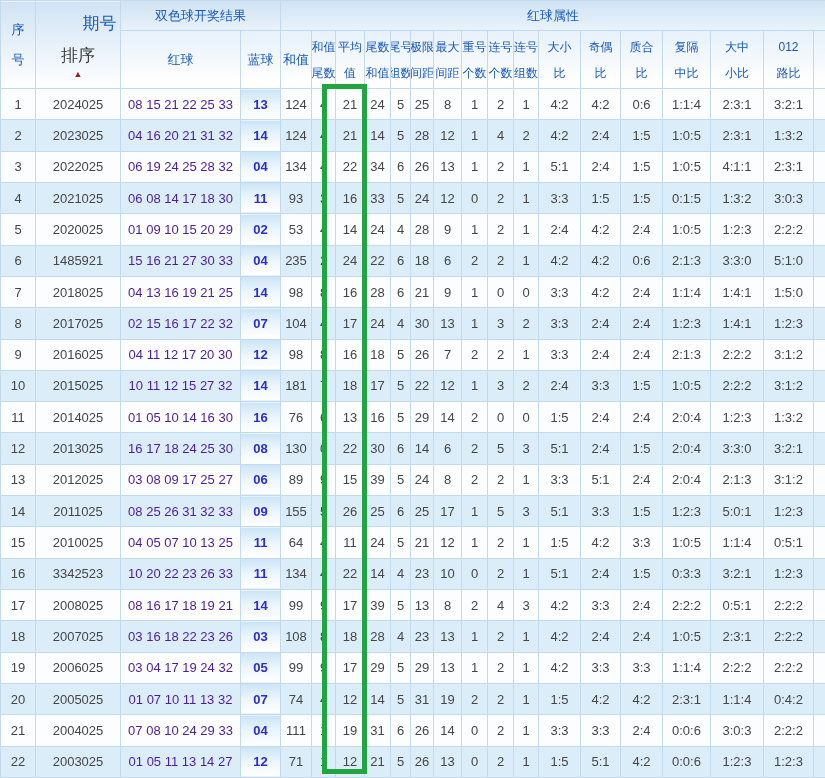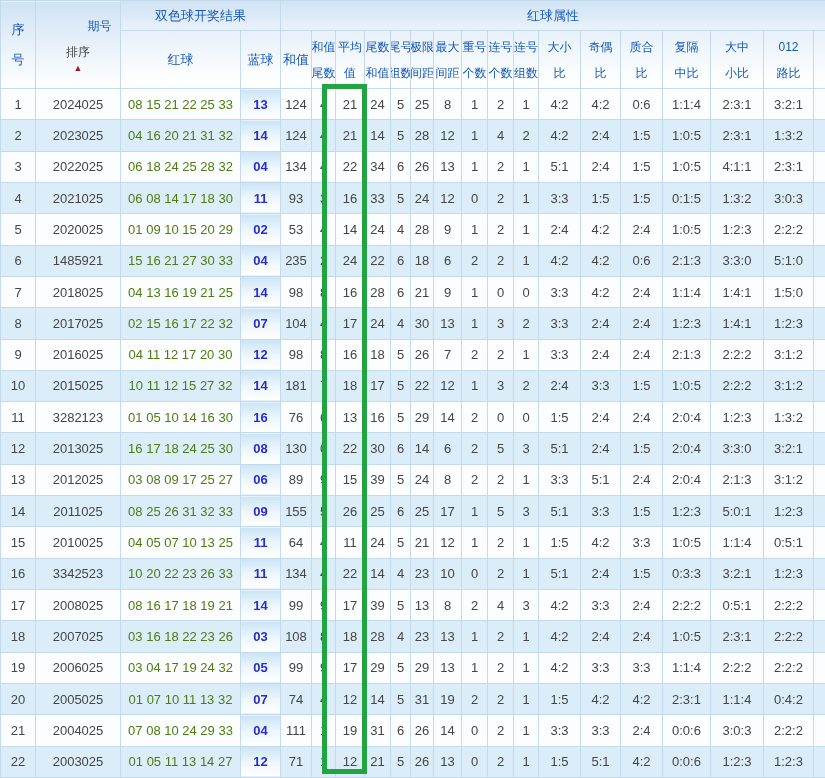--- a/index.html
+++ b/index.html
@@ -20,33 +20,33 @@
 
   
   thead tr.h1 { height: 30px; background: linear-gradient(180deg, #d0e3f4 0%, #e9f2fa 100%); }
   thead tr.h2 { height: 58px; background: linear-gradient(180deg, #e9f2fa 10%, #ffffff 90%); }
   thead th { color: #1659b8; font-weight: normal; font-size: 13px; }
 
   th.serial-h { background: linear-gradient(180deg, #d0e3f4 0%, #ffffff 100%); }
   th.serial-h .stack { display: flex; flex-direction: column; align-items: center; justify-content: center; gap: 12px; height: 86px; }
   th.period-h { background: linear-gradient(180deg, #d0e3f4 0%, #ffffff 100%); cursor: pointer; }
   th.period-h .stack { display: flex; flex-direction: column; align-items: center; justify-content: center; gap: 3px; height: 86px; }
-  .p-label { font-size: 12px; color: #1659b8; margin-bottom: 6px; margin-left: 43px; }
-  .p-sort  { font-size: 12px; color: #3c3c3c; }
+  .p-label { font-size: 17px; color: #1659b8; margin-bottom: 6px; margin-left: 43px; }
+  .p-sort  { font-size: 17px; color: #3c3c3c; }
   .p-arrow { font-size: 9px; color: #9b1c1c; line-height: 8px; }
 
   th.two .stack2 { display: flex; flex-direction: column; align-items: center; justify-content: center; gap: 14px; height: 56px; }
   th.two span { display: block; font-size: 12px; line-height: 12px; color: #1659b8; }
 
   
   tbody td { font-size: 13px; color: #454545; height: 30px; }
   tbody tr:nth-child(odd)  { background: #fcfdfe; }
   tbody tr:nth-child(even) { background: #dcedfa; }
 
-  td.reds { color: #4d7c0f; margin-top: 26px; }
+  td.reds { color: #4c1d95; margin-top: 26px; }
   td.blue-ball {
     color: #2b2bd0; font-weight: bold;
     background: linear-gradient(180deg, #cbe4f7 0%, #eef7fd 55%, #ffffff 100%);
   }
 
   
   .highlight {
     position: absolute; left: 322px; top: 84px;
     width: 45px; height: 690px;
     border: 5px solid #23a443;
@@ -241,21 +241,21 @@
           <td>2:4</td>
           <td>1:5</td>
           <td>1:0:5</td>
           <td>2:3:1</td>
           <td>1:3:2</td>
           <td></td>
         </tr>
         <tr>
           <td>3</td>
           <td>2022025</td>
-          <td class="reds">06 18 24 25 28 32</td>
+          <td class="reds">06 19 24 25 28 32</td>
           <td class="blue-ball">04</td>
           <td>134</td>
           <td>4</td>
           <td>22</td>
           <td>34</td>
           <td>6</td>
           <td>26</td>
           <td>13</td>
           <td>1</td>
           <td>2</td>
@@ -424,21 +424,21 @@
           <td>2:4</td>
           <td>3:3</td>
           <td>1:5</td>
           <td>1:0:5</td>
           <td>2:2:2</td>
           <td>3:1:2</td>
           <td></td>
         </tr>
         <tr>
           <td>11</td>
-          <td>3282123</td>
+          <td>2014025</td>
           <td class="reds">01 05 10 14 16 30</td>
           <td class="blue-ball">16</td>
           <td>76</td>
           <td>6</td>
           <td>13</td>
           <td>16</td>
           <td>5</td>
           <td>29</td>
           <td>14</td>
           <td>2</td>

